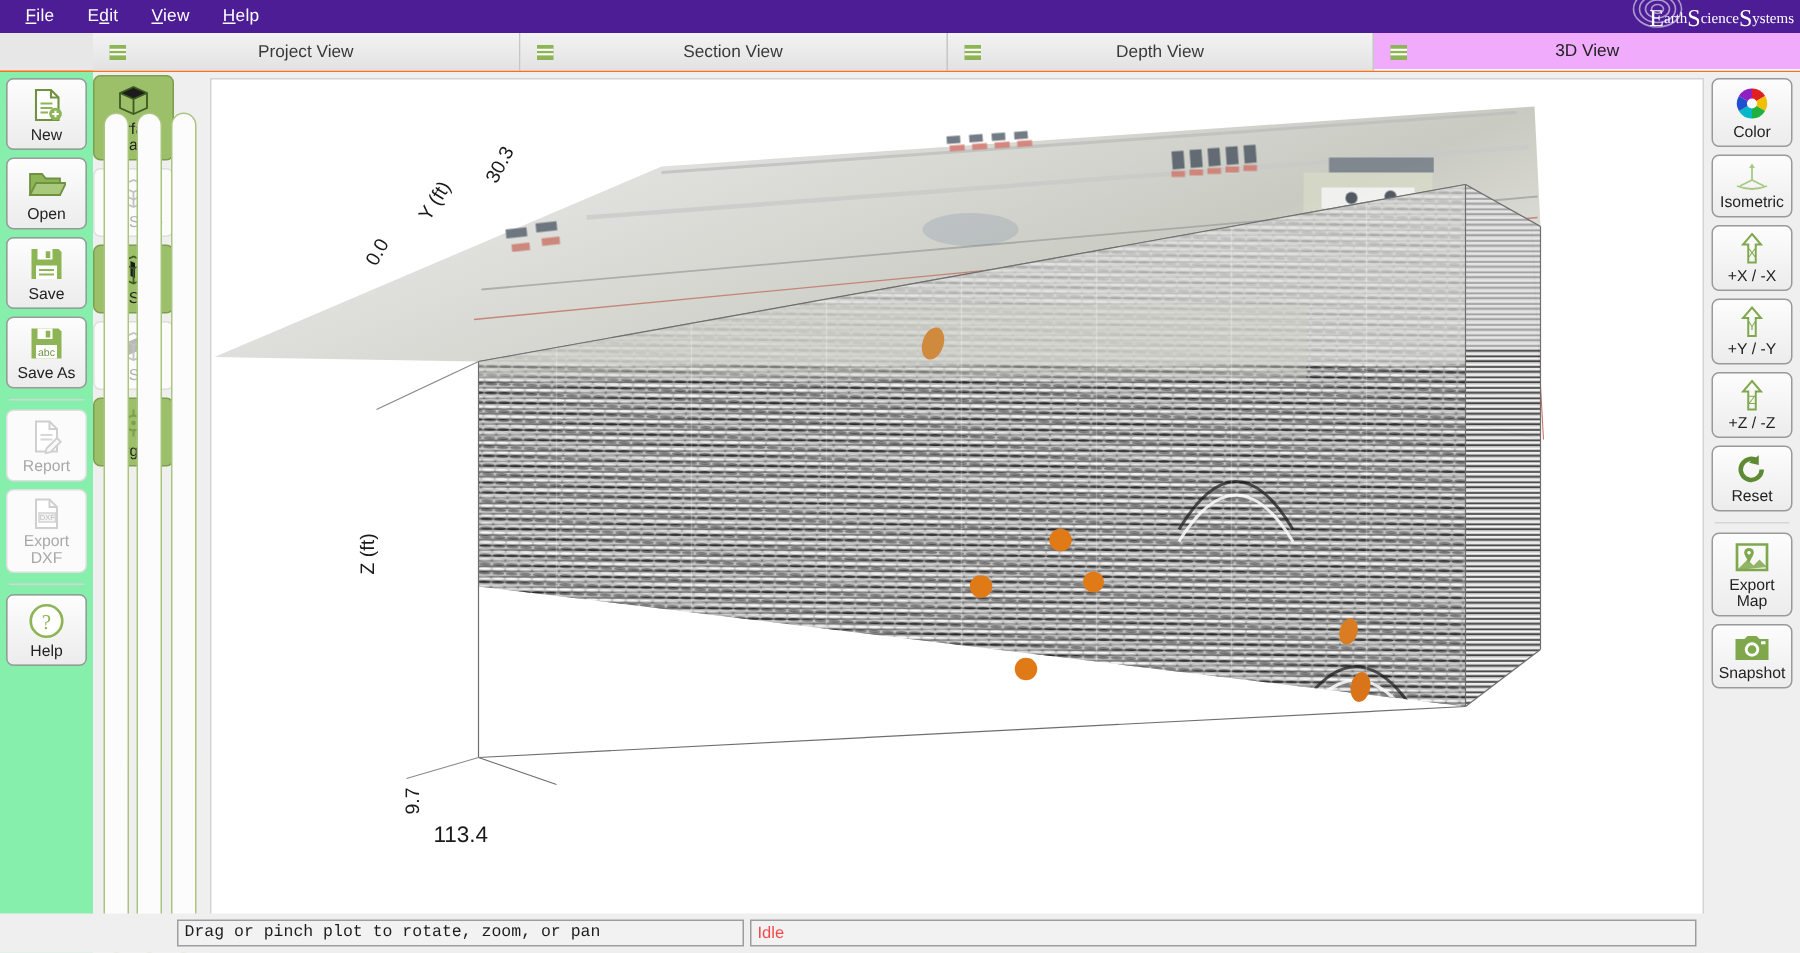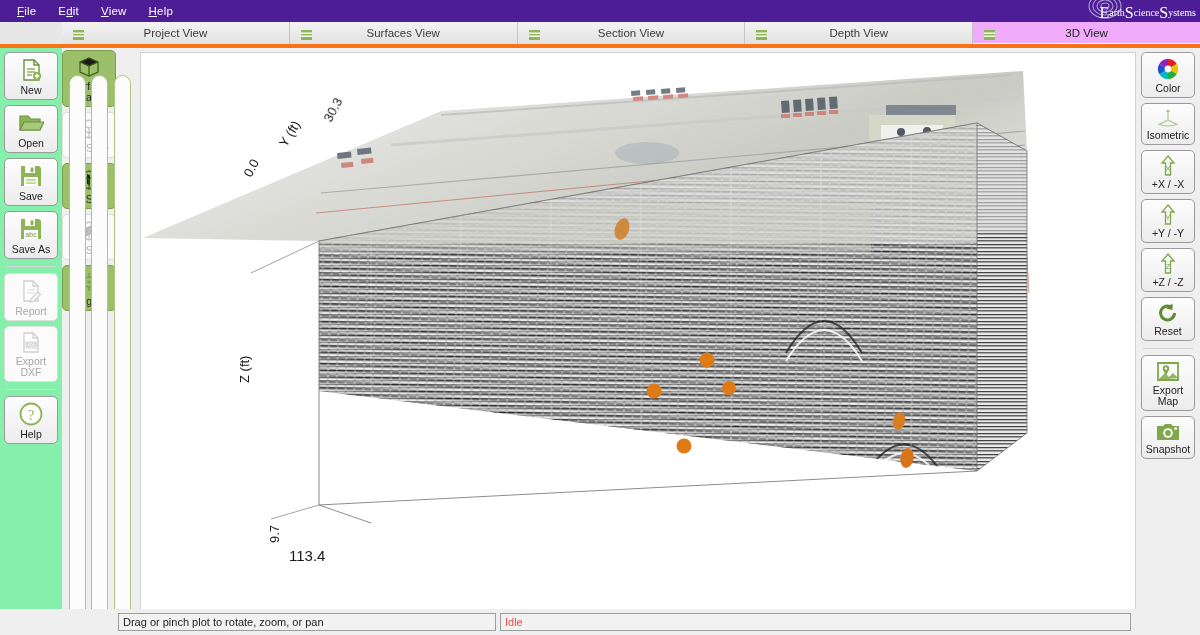--- a/index.html
+++ b/index.html
@@ -24,21 +24,21 @@
     display:flex; align-items:flex-end; color:#ffffff;
     font-family:"Liberation Serif", serif; white-space:nowrap;
   }
   #logo .big { font-size:16px; line-height:19px; }
   #logo .small { font-size:10px; line-height:19px; }
   #logo-ripple { position:absolute; right:74px; top:-7px; width:34px; height:26px; opacity:.55; }
 
   
   #tabbar {
     height:26px; background:#e7e7e7; display:flex; align-items:stretch;
-    border-bottom:4px solid #f97316; padding-left:62px;
+    border-bottom:1px solid #f97316; padding-left:62px;
   }
   .tab {
     flex:1; display:flex; align-items:center; justify-content:center;
     position:relative; font-size:11.5px; color:#3a3a3a;
     background:linear-gradient(#f3f3f3,#e2e2e2);
     border-right:1px solid #c6c6c6;
   }
   .tab.active {
     background:#f0abfc; color:#222; border-bottom:1px solid #fbfbfb;
   }
@@ -104,21 +104,21 @@
     position:absolute; left:0; bottom:0;
   }
   .axis-tags {
     position:absolute; left:126px; bottom:4px; width:62px;
     display:flex; justify-content:space-between; font-size:10.5px; color:#3c3c3c;
   }
   .status-field {
     height:18px; border:1px solid #9d9d9d; background:#f2f2f2;
     display:flex; align-items:center; padding:0 4px; font-size:11px;
   }
-  #status-hint { width:378px; color:#1d1d1d; }
+  #status-hint { width:378px; color:#1d1d1d;font-family:Liberation Mono, monospace; }
   #status-state { width:631px; color:#f24a4a; }
 </style>
 </head>
 <body>
 
 <div id="menubar">
   <div class="menu-item"><u>F</u><span>ile</span></div>
   <div class="menu-item">E<u>d</u>it</div>
   <div class="menu-item"><u>V</u>iew</div>
   <div class="menu-item"><u>H</u>elp</div>
@@ -142,28 +142,20 @@
 </div>
 
 <div id="tabbar">
   <div class="tab">
     <svg class="tabicon" viewBox="0 0 13 14">
       <rect x="1" y="2" width="11" height="10" fill="#8db455"></rect>
       <rect x="1" y="4.5" width="11" height="1.4" fill="#ffffff"></rect>
       <rect x="1" y="7.5" width="11" height="1.4" fill="#ffffff"></rect>
     </svg>
     <span>Project View</span>
-  </div>
-  <div class="tab">
-    <svg class="tabicon" viewBox="0 0 13 14">
-      <rect x="1" y="2" width="11" height="10" fill="#8db455"></rect>
-      <rect x="1" y="4.5" width="11" height="1.4" fill="#ffffff"></rect>
-      <rect x="1" y="7.5" width="11" height="1.4" fill="#ffffff"></rect>
-    </svg>
-    <span>Surfaces View</span>
   </div>
   <div class="tab">
     <svg class="tabicon" viewBox="0 0 13 14">
       <rect x="1" y="2" width="11" height="10" fill="#8db455"></rect>
       <rect x="1" y="4.5" width="11" height="1.4" fill="#ffffff"></rect>
       <rect x="1" y="7.5" width="11" height="1.4" fill="#ffffff"></rect>
     </svg>
     <span>Section View</span>
   </div>
   <div class="tab">

